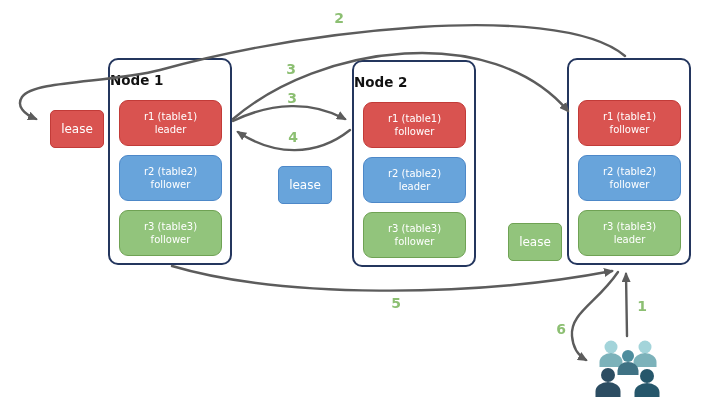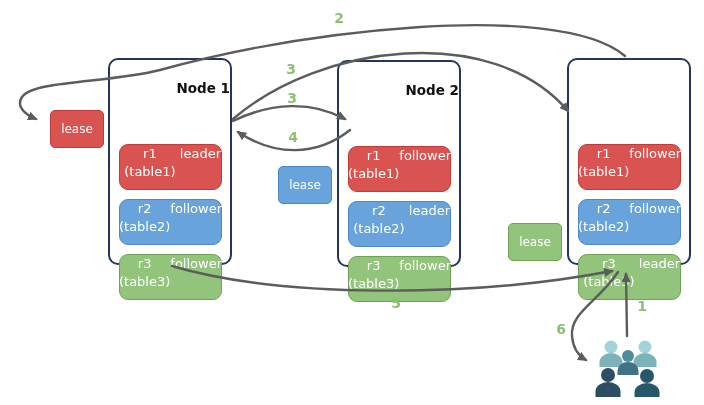--- a/index.html
+++ b/index.html
@@ -5,30 +5,30 @@
   html,body { margin:0; padding:0; background:#fff; }
   .stage {
     position:relative; width:704px; height:405px; background:#ffffff;
     font-family:"DejaVu Sans","Liberation Sans",sans-serif; overflow:hidden;
   }
   .node {
     position:absolute; width:124px; height:207px; background:#fff;
     border:2px solid #24365e; border-radius:10px; box-sizing:border-box;
   }
   #node1 { left:108px; top:58px; }
-  #node2 { left:337px; top:60px;padding-left:21px; }
+  #node2 { left:352px; top:60px; }
   #node3 { left:567px; top:58px; }
   .node-title {
-    text-align:right; font-weight:700; font-size:13.5px; color:#111;
-    margin-top:20px;
+    text-align:left; font-weight:700; font-size:13.5px; color:#111;
+    margin-top:12px;
   }
   .replica {
     position:absolute; left:9px; width:103px; height:46px; border-radius:9px;
-    color:#fff; font-size:13px; text-align:center; box-sizing:border-box;
-    display:flex; justify-content:center; line-height:1.35;margin-top:44px;
+    color:#fff; font-size:10px; text-align:center; box-sizing:border-box;
+    display:flex; flex-direction:column; justify-content:center; line-height:1.35;
   }
   .rep0 { top:40px; } .rep1 { top:95px; } .rep2 { top:150px; }
   .replica.red   { background:#d95350; border:1.5px solid #c23b38; }
   .replica.blue  { background:#68a4db; border:1.5px solid #4d88c8; }
   .replica.green { background:#92c47c; border:1.5px solid #6fa254; }
   .lease {
     position:absolute; width:54px; height:38px; border-radius:5px; color:#fff;
     font-size:12px; display:flex; align-items:center; justify-content:center;
     box-sizing:border-box;
   }

